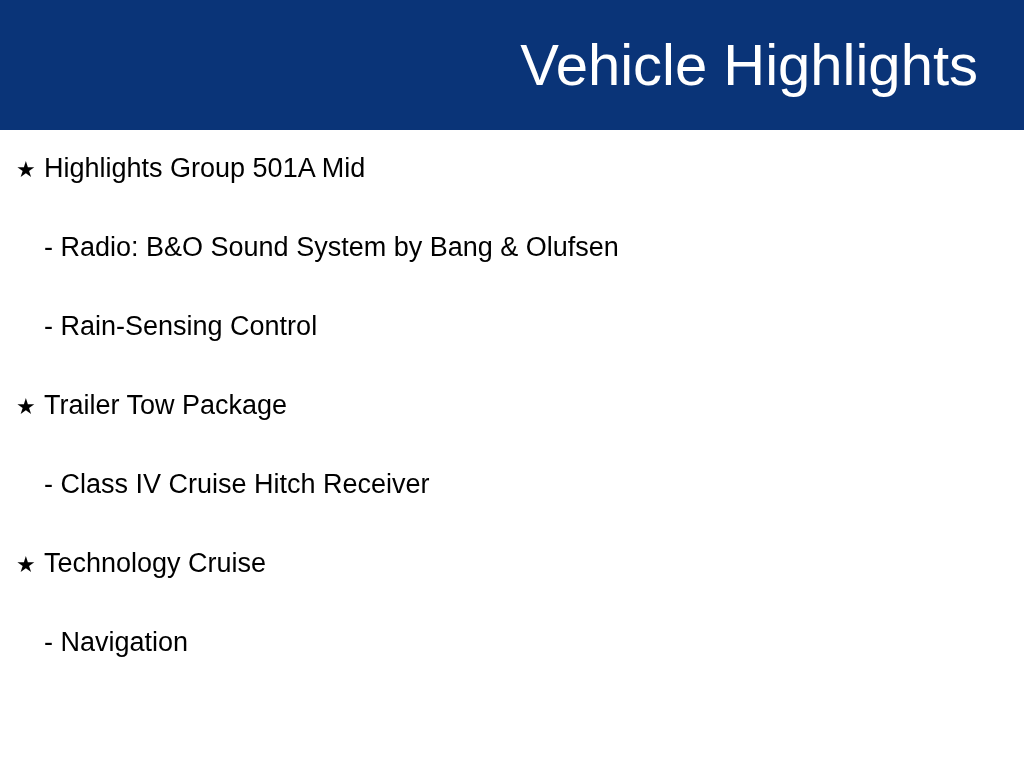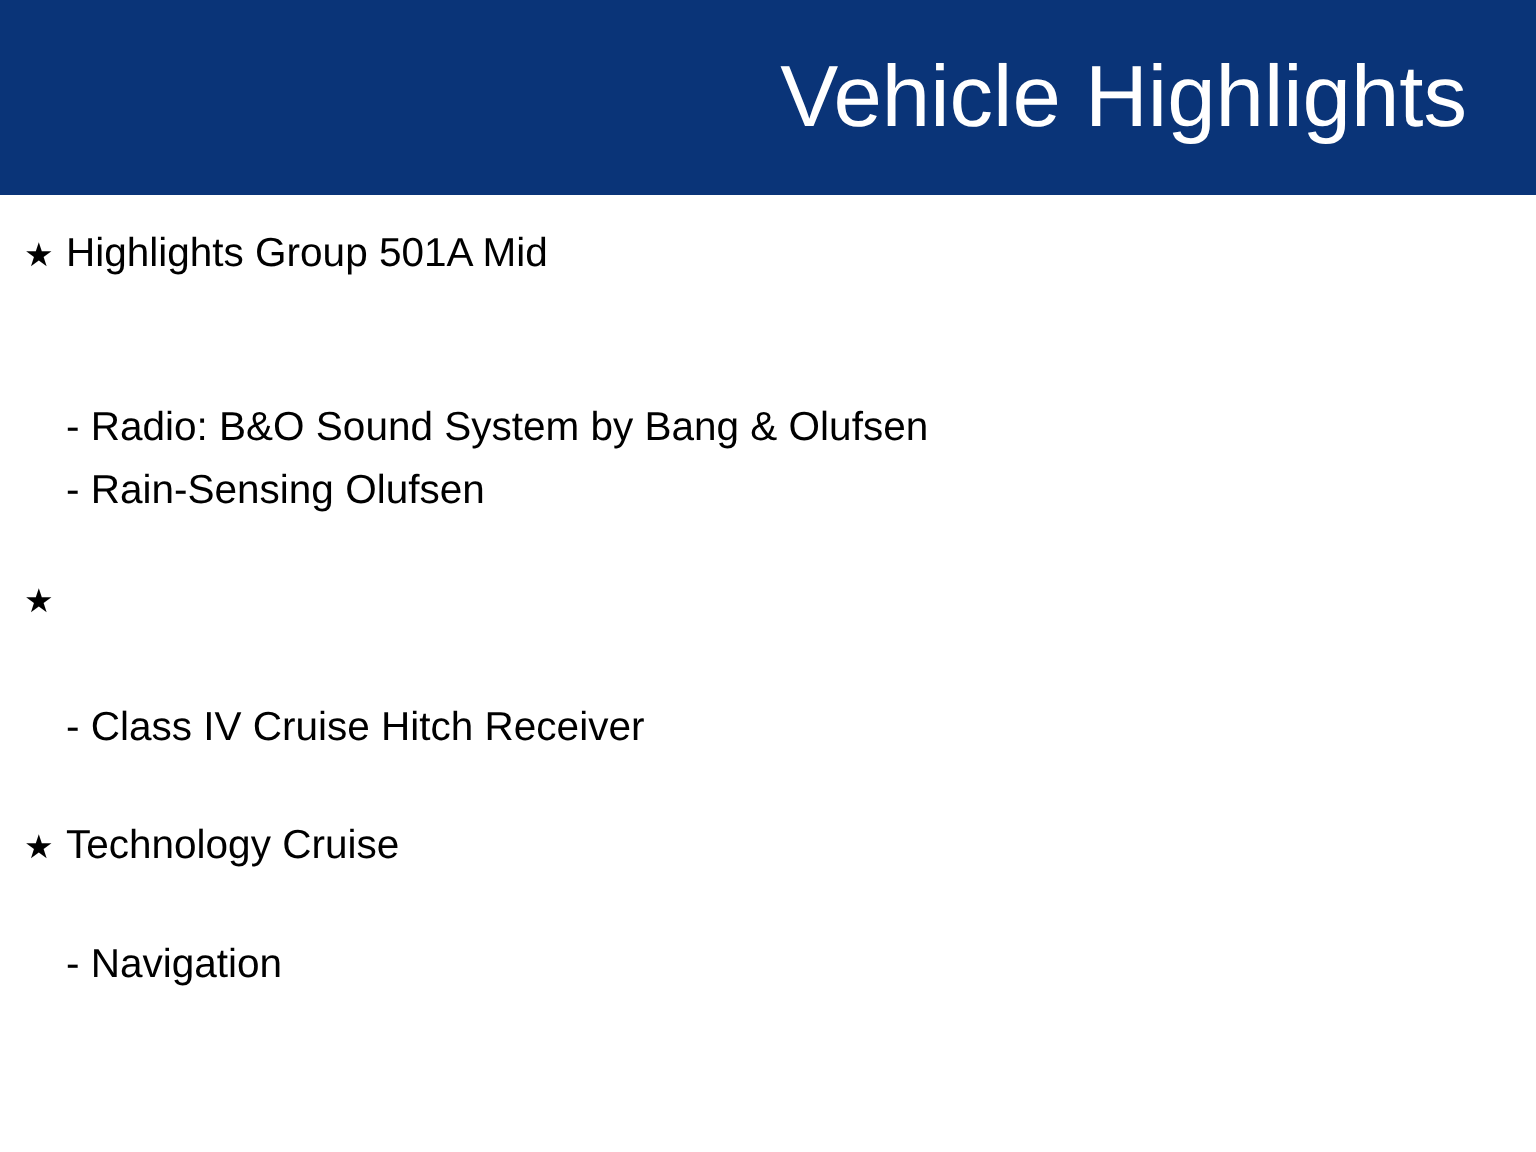--- a/index.html
+++ b/index.html
@@ -117,31 +117,32 @@
   <div id="slide-body" style="background: rgb(255, 255, 255);">
     <ul class="bullet-list" id="bullet-list">
         <li class="bullet-row level-0">
           <div class="bullet-line">
             <span class="bullet-marker" style="color: rgb(0, 0, 0);">★</span>
             <span class="bullet-text" style="color: rgb(0, 0, 0);">Highlights Group 501A Mid</span>
           </div>
         </li>
         <li class="bullet-row level-1">
           <div class="bullet-line">
-            <span class="bullet-text" style="color: rgb(0, 0, 0); margin-top: 37px;">- Radio: B&amp;O Sound System by Bang &amp; Olufsen</span>
+            <span class="bullet-text" style="color: rgb(0, 0, 0);">- Radio: B&amp;O Sound System by Bang &amp; Olufsen</span>
           </div>
         </li>
         <li class="bullet-row level-1">
           <div class="bullet-line">
-            <span class="bullet-text" style="color: rgb(0, 0, 0);">- Rain-Sensing Olufsen</span>
+            <span class="bullet-text" style="color: rgb(0, 0, 0);">- Rain-Sensing Control</span>
           </div>
         </li>
         <li class="bullet-row level-0">
           <div class="bullet-line">
             <span class="bullet-marker" style="color: rgb(0, 0, 0);">★</span>
+            <span class="bullet-text" style="color: rgb(0, 0, 0);">Trailer Tow Package</span>
           </div>
         </li>
         <li class="bullet-row level-1">
           <div class="bullet-line">
             <span class="bullet-text" style="color: rgb(0, 0, 0);">- Class IV Cruise Hitch Receiver</span>
           </div>
         </li>
         <li class="bullet-row level-0">
           <div class="bullet-line">
             <span class="bullet-marker" style="color: rgb(0, 0, 0);">★</span>

